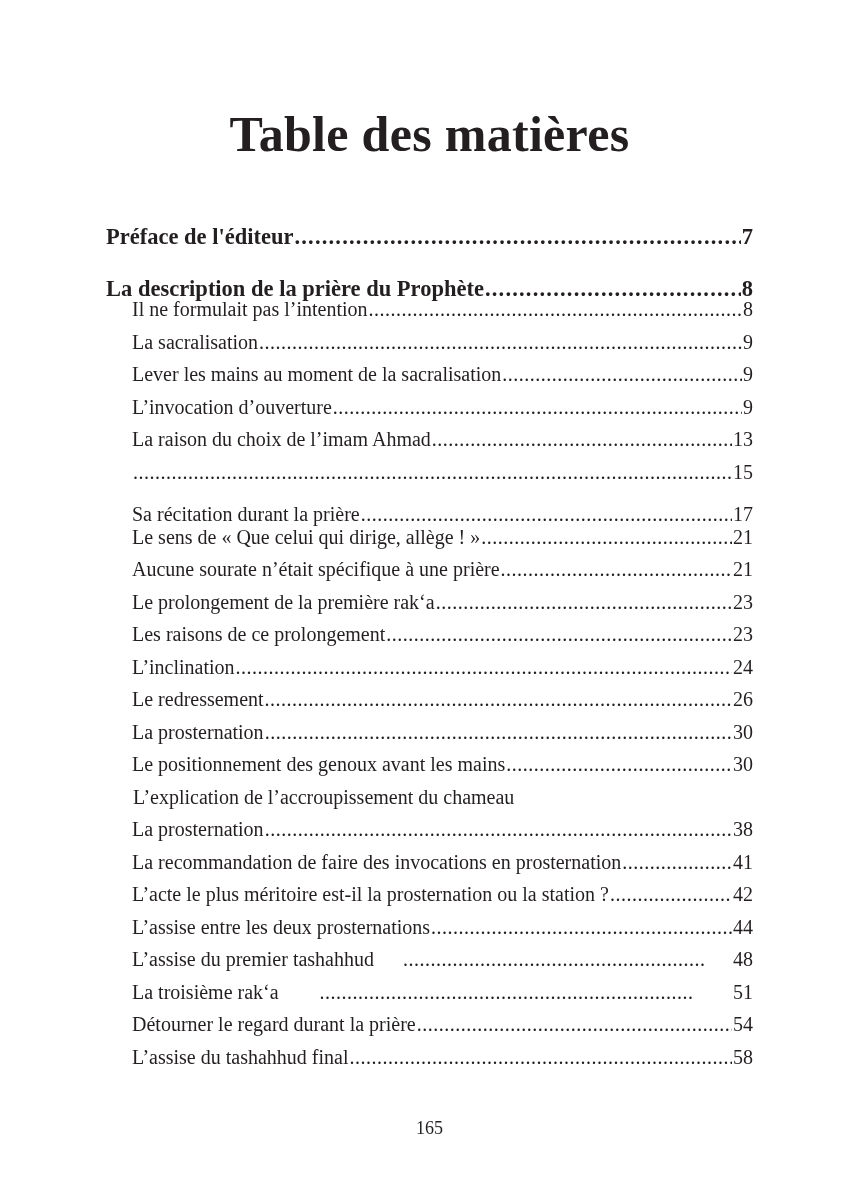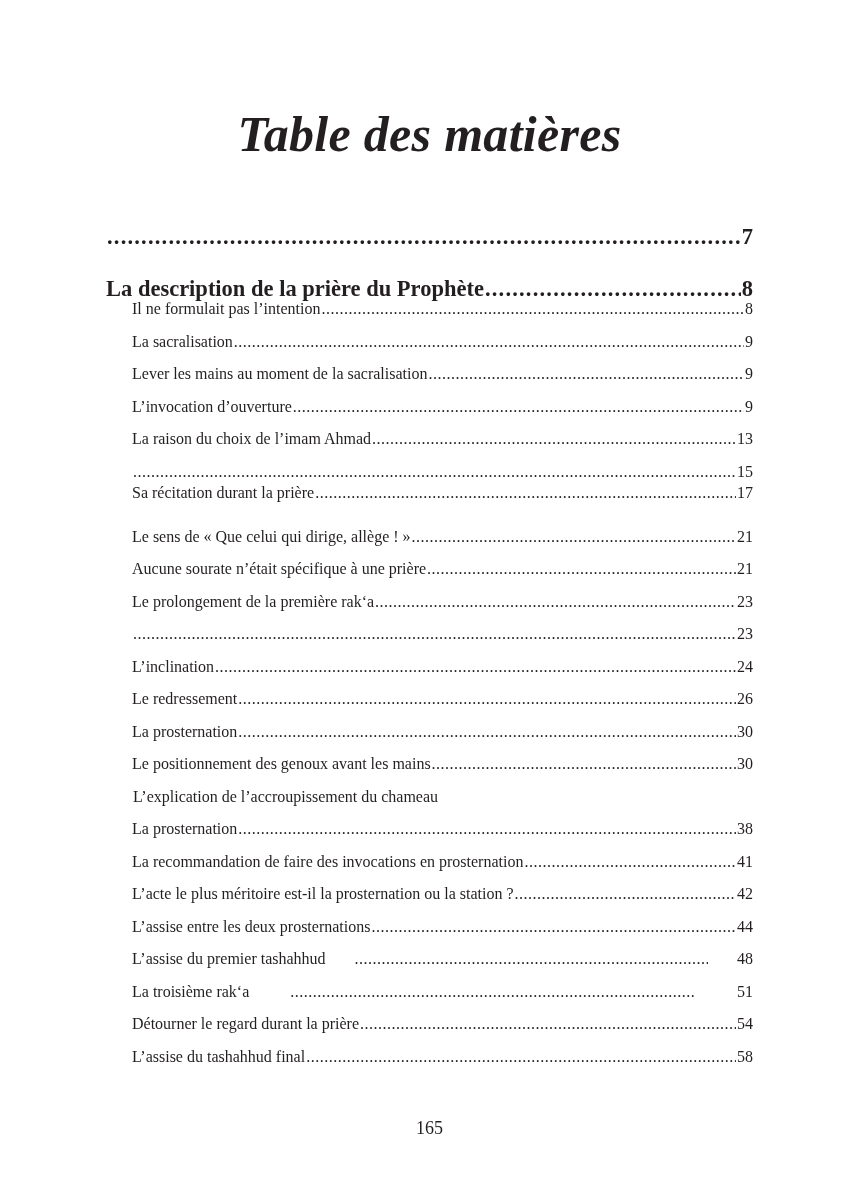--- a/index.html
+++ b/index.html
@@ -18,21 +18,20 @@
     .page-title {
       position: absolute;
       left: 0;
       width: 859px;
       top: 104px;
       text-align: center;
       font-size: 50px;
       font-weight: bold;
       letter-spacing: 0.3px;
       line-height: 60px;
-      font-style: italic;
     }
     .toc {
       position: absolute;
       left: 0;
       top: 0;
       width: 859px;
     }
     .toc-row {
       position: absolute;
       display: flex;
@@ -44,21 +43,21 @@
       left: 106px;
       width: 647px;
       font-size: 22.5px;
       font-weight: bold;
       height: 32px;
       line-height: 32px;
     }
     .toc-row.minor {
       left: 132px;
       width: 621px;
-      font-size: 16px;
+      font-size: 20px;
       height: 30px;
       line-height: 30px;
     }
     .toc-label {
       flex: 0 0 auto;
     }
     .toc-leader {
       flex: 1 1 auto;
       overflow: hidden;
       white-space: nowrap;
@@ -86,20 +85,21 @@
     }
   </style>
 </head>
 <body>
 
 <div class="page-title">Table des matières</div>
 
 <div class="toc">
 
   <div class="toc-row major" style="top:221px;">
+    <span class="toc-label">Préface de l'éditeur</span>
     <span class="toc-leader"></span>
     <span class="toc-page">7</span>
   </div>
 
   <div class="toc-row major" style="top:273px;">
     <span class="toc-label">La description de la prière du Prophète </span>
     <span class="toc-leader"></span>
     <span class="toc-page">8</span>
   </div>
 
@@ -125,41 +125,42 @@
   </div>
   <div class="toc-row minor" style="top:424px;">
     <span class="toc-label">La raison du choix de l’imam Ahmad </span>
     <span class="toc-leader"></span>
     <span class="toc-page">13</span>
   </div>
   <div class="toc-row minor" style="top:456.5px;">
     <span class="toc-leader"></span>
     <span class="toc-page">15</span>
   </div>
-  <div class="toc-row minor" style="top:478px;align-items:flex-end;">
+  <div class="toc-row minor" style="top:499px;align-items:flex-end;">
     <span class="toc-label">Sa récitation durant la prière </span>
     <span class="toc-leader"></span>
     <span class="toc-page">17</span>
   </div>
   <div class="toc-row minor" style="top:521.5px;">
     <span class="toc-label">Le sens de « Que celui qui dirige, allège ! »</span>
     <span class="toc-leader"></span>
     <span class="toc-page">21</span>
   </div>
   <div class="toc-row minor" style="top:554px;">
     <span class="toc-label">Aucune sourate n’était spécifique à une prière</span>
     <span class="toc-leader"></span>
     <span class="toc-page">21</span>
   </div>
   <div class="toc-row minor" style="top:586.5px;">
     <span class="toc-label">Le prolongement de la première rak‘a </span>
     <span class="toc-leader"></span>
     <span class="toc-page">23</span>
   </div>
   <div class="toc-row minor" style="top:619px;">
+    <span class="toc-label">Les raisons de ce prolongement</span>
     <span class="toc-leader"></span>
     <span class="toc-page">23</span>
   </div>
   <div class="toc-row minor" style="top:651.5px;">
     <span class="toc-label">L’inclination </span>
     <span class="toc-leader"></span>
     <span class="toc-page">24</span>
   </div>
   <div class="toc-row minor" style="top:684px;">
     <span class="toc-label">Le redressement </span>

